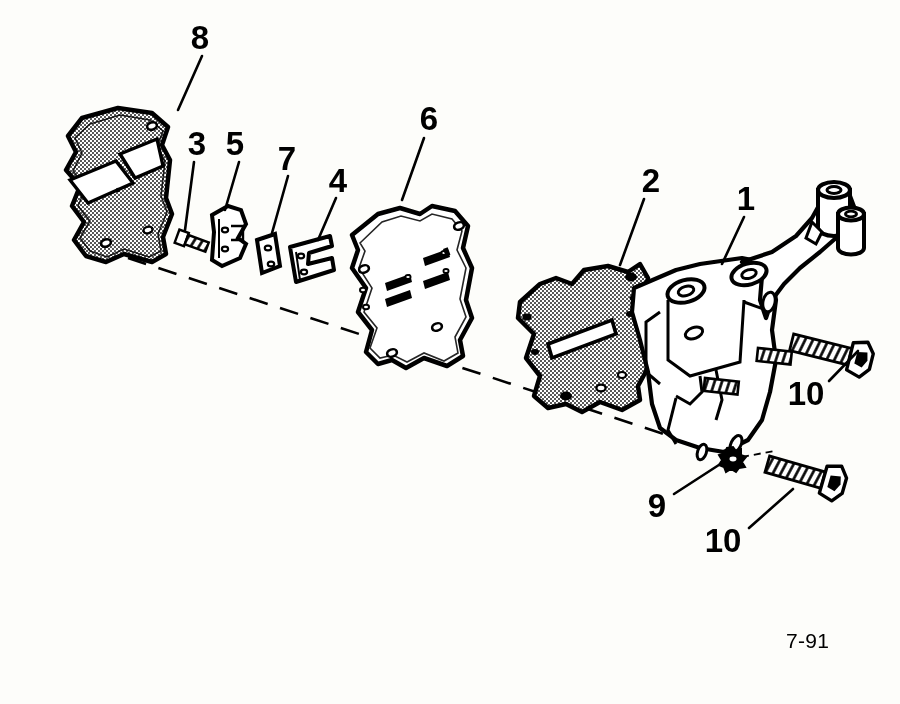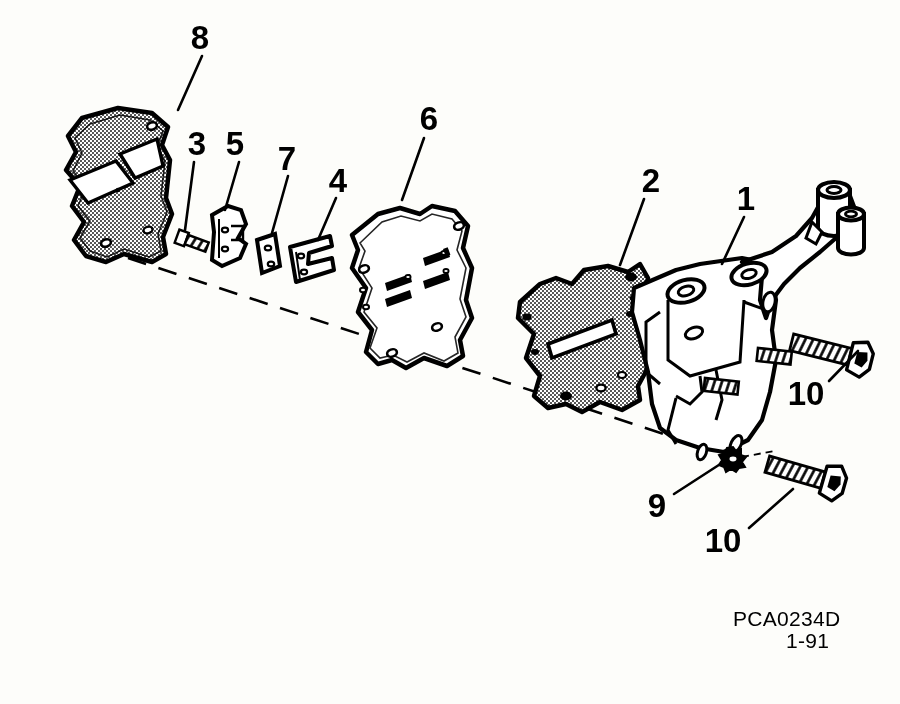--- a/index.html
+++ b/index.html
@@ -230,16 +230,15 @@
   <div class="callout c-num" style="left:235px;top:143px;">5</div>
   <div class="callout c-num" style="left:287px;top:158px;">7</div>
   <div class="callout c-num" style="left:338px;top:180px;">4</div>
   <div class="callout c-num" style="left:429px;top:118px;">6</div>
   <div class="callout c-num" style="left:651px;top:180px;">2</div>
   <div class="callout c-num" style="left:746px;top:198px;">1</div>
   <div class="callout c-num" style="left:657px;top:505px;">9</div>
   <div class="callout c-num" style="left:806px;top:393px;">10</div>
   <div class="callout c-num" style="left:723px;top:540px;">10</div>
 
-  <div class="cap" style="left:733px;top:607px;">PCA0234D</div>
-  <div class="cap" style="left:786px;top:629px;">1-91</div>
+  <div class="cap" style="left:786px;top:629px;">7-91</div>
 
 </div>
 
 </body></html>

